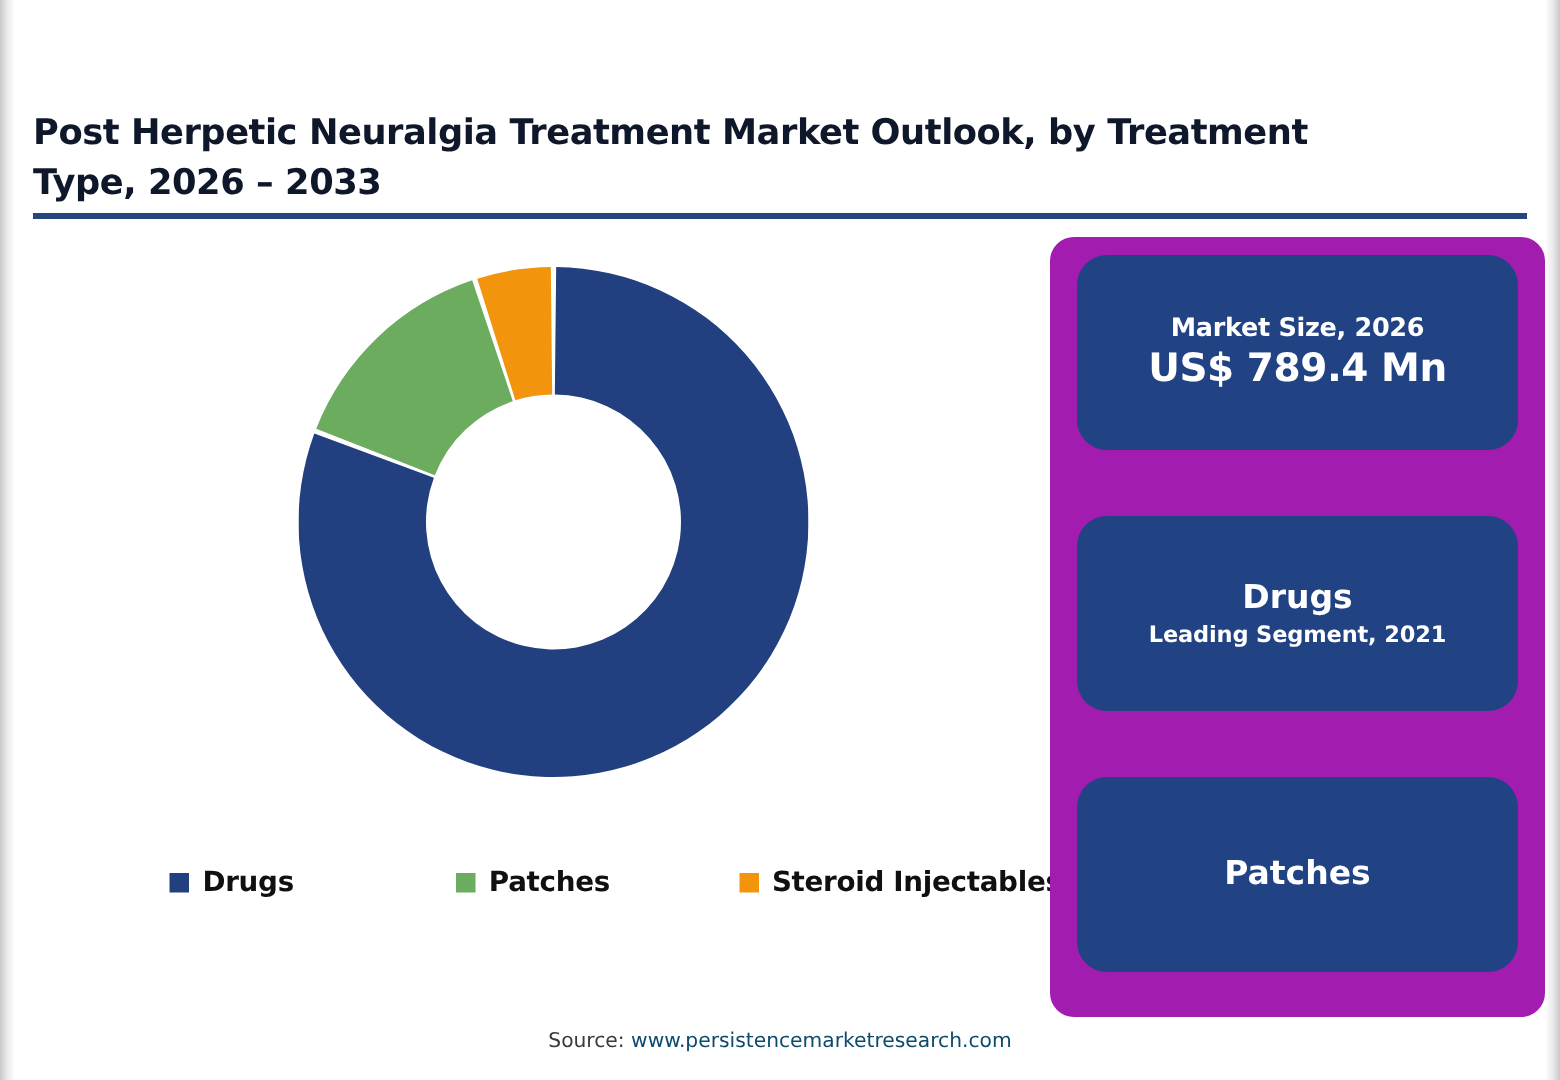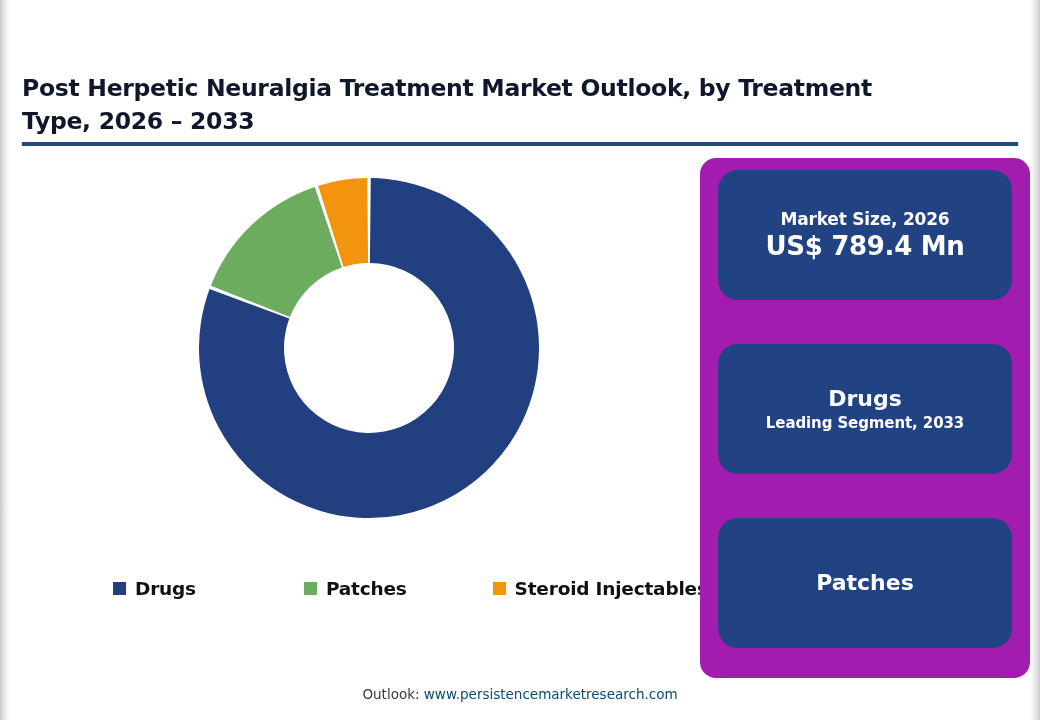--- a/index.html
+++ b/index.html
@@ -257,24 +257,24 @@
     </div>
   </div>
 
   <div class="side-panel" style="background: #a21caf;">
     <div class="stat-card c0" style="background: rgb(33, 67, 132);">
       <div class="card-small">Market Size, 2026</div>
       <div class="card-big">US$ 789.4 Mn</div>
     </div>
     <div class="stat-card c1" style="background: rgb(33, 67, 132);">
       <div class="card-mid">Drugs</div>
-      <div class="card-note">Leading Segment, 2033</div>
+      <div class="card-note">Leading Segment, 2021</div>
     </div>
     <div class="stat-card c2" style="background: rgb(33, 67, 132);">
       <div class="card-mid">Patches</div>
     </div>
   </div>
 
   <div class="footer">
-    <span>Outlook: </span><span class="link">www.persistencemarketresearch.com</span>
+    <span>Source: </span><span class="link">www.persistencemarketresearch.com</span>
   </div>
 
 </div>
 
 </body></html>

